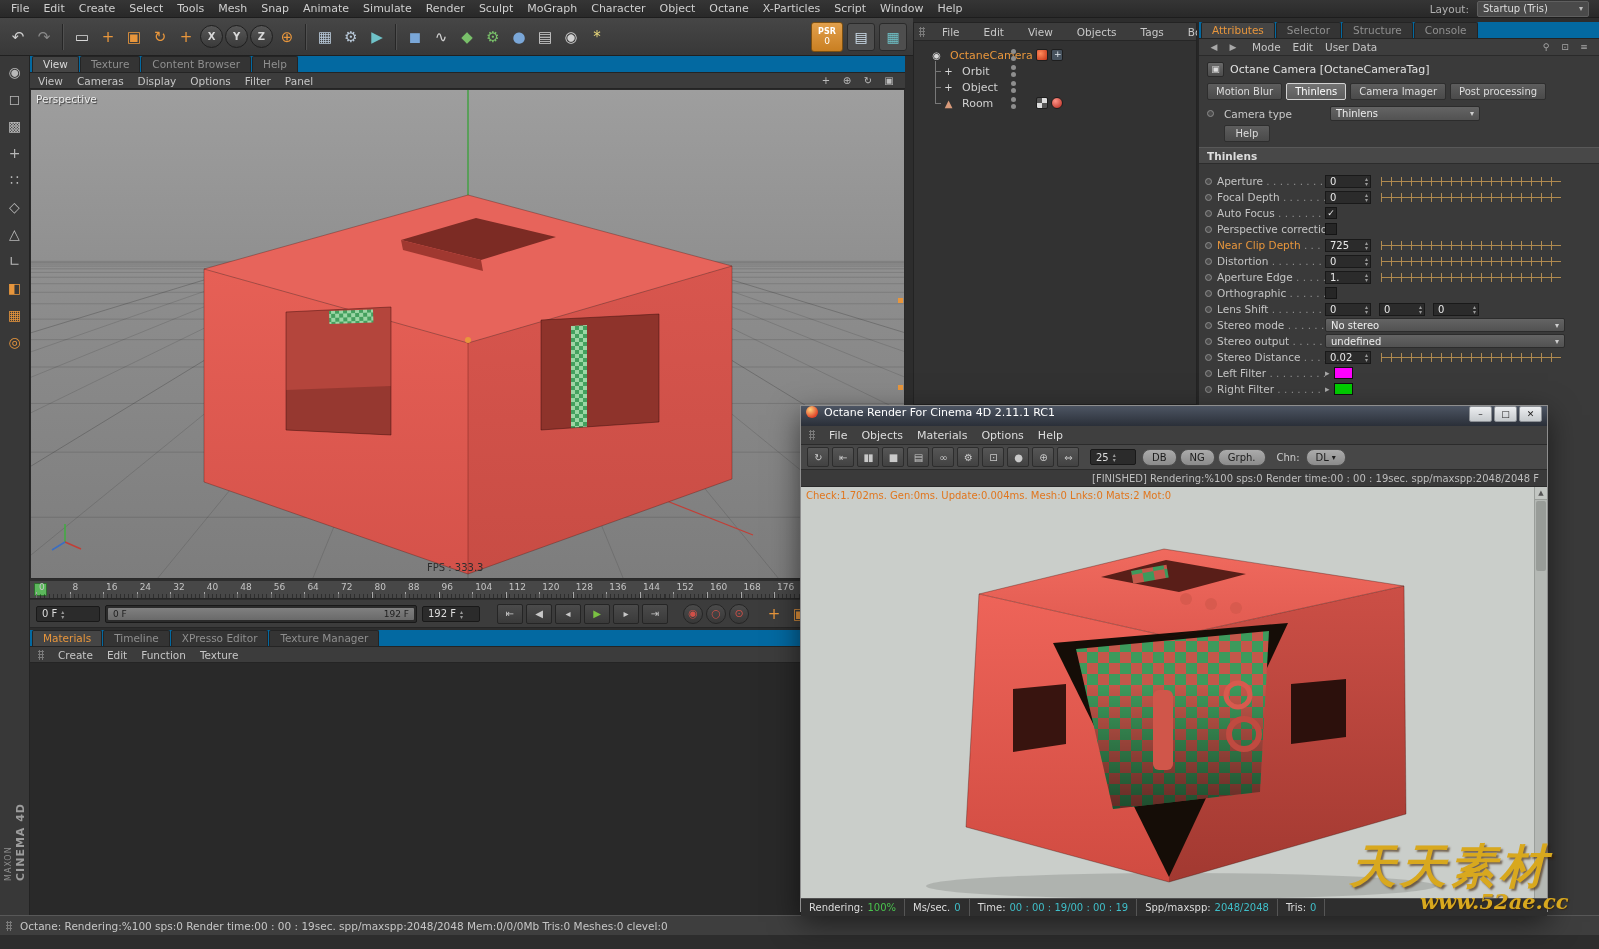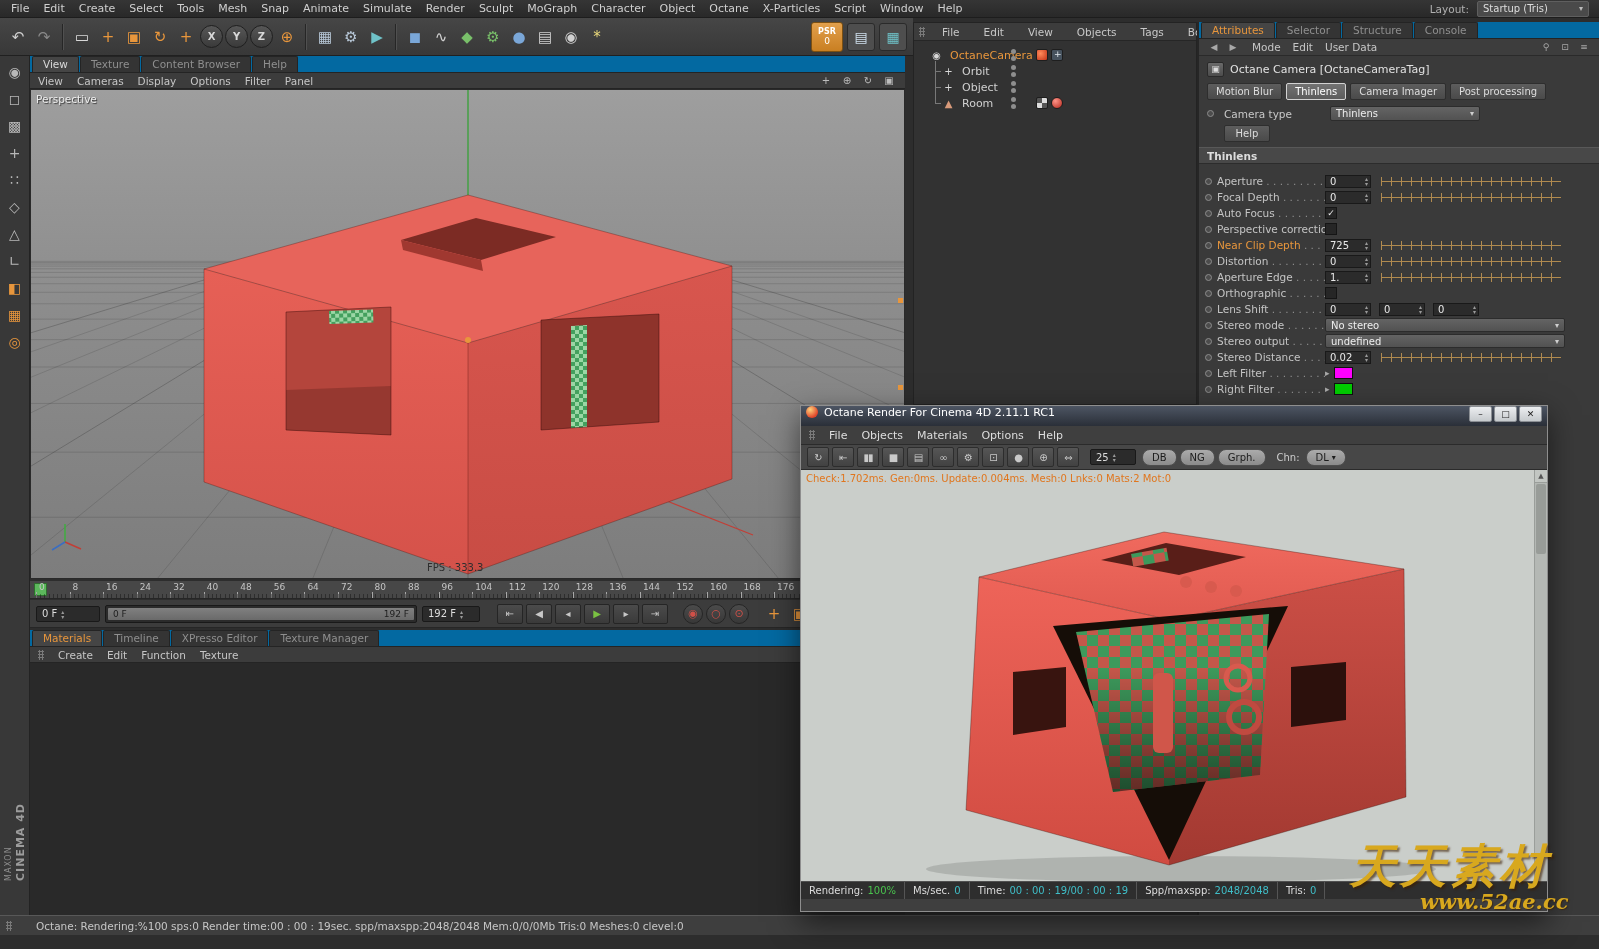--- a/index.html
+++ b/index.html
@@ -179,21 +179,21 @@
   .ow-debug{position:absolute;left:5px;top:3px;font-size:10px;color:#e0761e;z-index:3;white-space:nowrap}
   #ow-scroll{position:absolute;right:0;top:0;width:12px;bottom:0;background:#b4b8b4;border-left:1px solid #9a9e9a}
   .sb-arrow{height:12px;display:flex;align-items:center;justify-content:center;font-size:7px;color:#555;
             background:#c2c6c2;border-bottom:1px solid #9a9e9a}
   .sb-thumb{position:absolute;left:1px;right:1px;top:14px;height:70px;background:#989c98;border-radius:2px}
   #ow-footer{height:17px;background:#2e2e2e;border-top:1px solid #505050;display:flex;align-items:stretch;font-size:10px}
   .fseg{display:flex;align-items:center;gap:4px;padding:0 8px;border-right:1px solid #555;color:#dcdcdc;white-space:nowrap}
 
   
   #statusbar{position:absolute;left:0;top:915px;width:1599px;height:20px;background:#3e3e3e;border-top:1px solid #585858;
-             display:flex;align-items:center;font-size:10.5px;color:#c6c6c6;padding:0 6px;box-sizing:border-box;gap:24px}
+             display:flex;align-items:center;font-size:10.5px;color:#c6c6c6;padding:0 6px;box-sizing:border-box;gap:8px}
   .watermark1{position:absolute;left:1350px;top:836px;font-size:46px;color:#d8a81e;font-style:italic;font-weight:bold;z-index:60;
               text-shadow:2px 2px 2px rgba(60,30,0,.6);letter-spacing:4px;font-family:"DejaVu Serif","Liberation Serif",serif}
   .watermark2{position:absolute;left:1420px;top:889px;font-size:21px;color:#d8a81e;font-style:italic;font-weight:bold;z-index:60;
               text-shadow:1px 1px 1px rgba(60,30,0,.6);font-family:"DejaVu Serif","Liberation Serif",serif}
 </style>
 </head>
 <body>
 
 <div id="menubar">
   <div style="display:flex">
@@ -797,20 +797,23 @@
         <span class="pill">DB</span>
         <span class="pill">NG</span>
         <span class="pill">Grph.</span>
       </div>
     <span class="chn-label">Chn:</span>
     <div class="pill">
       <span>DL</span>
       <span style="font-size:8px">▾</span>
     </div>
   </div>
+  <div id="ow-status">
+    <span>[FINISHED]  Rendering:%100 sps:0 Render time:00 : 00 : 19sec. spp/maxspp:2048/2048 F</span>
+  </div>
   <div id="ow-render">
     <span class="ow-debug">Check:1.702ms. Gen:0ms. Update:0.004ms. Mesh:0 Lnks:0 Mats:2 Mot:0</span>
     <svg width="732" height="411" viewBox="0 0 732 411">
       <defs>
         <pattern id="ochk" width="22" height="22" patternUnits="userSpaceOnUse">
           <rect width="22" height="22" fill="#3d9a5c"></rect>
           <rect width="11" height="11" fill="#c4574a"></rect>
           <rect x="11" y="11" width="11" height="11" fill="#c4574a"></rect>
         </pattern>
         <linearGradient id="ogt" x1="0" y1="0" x2="0" y2="1">

